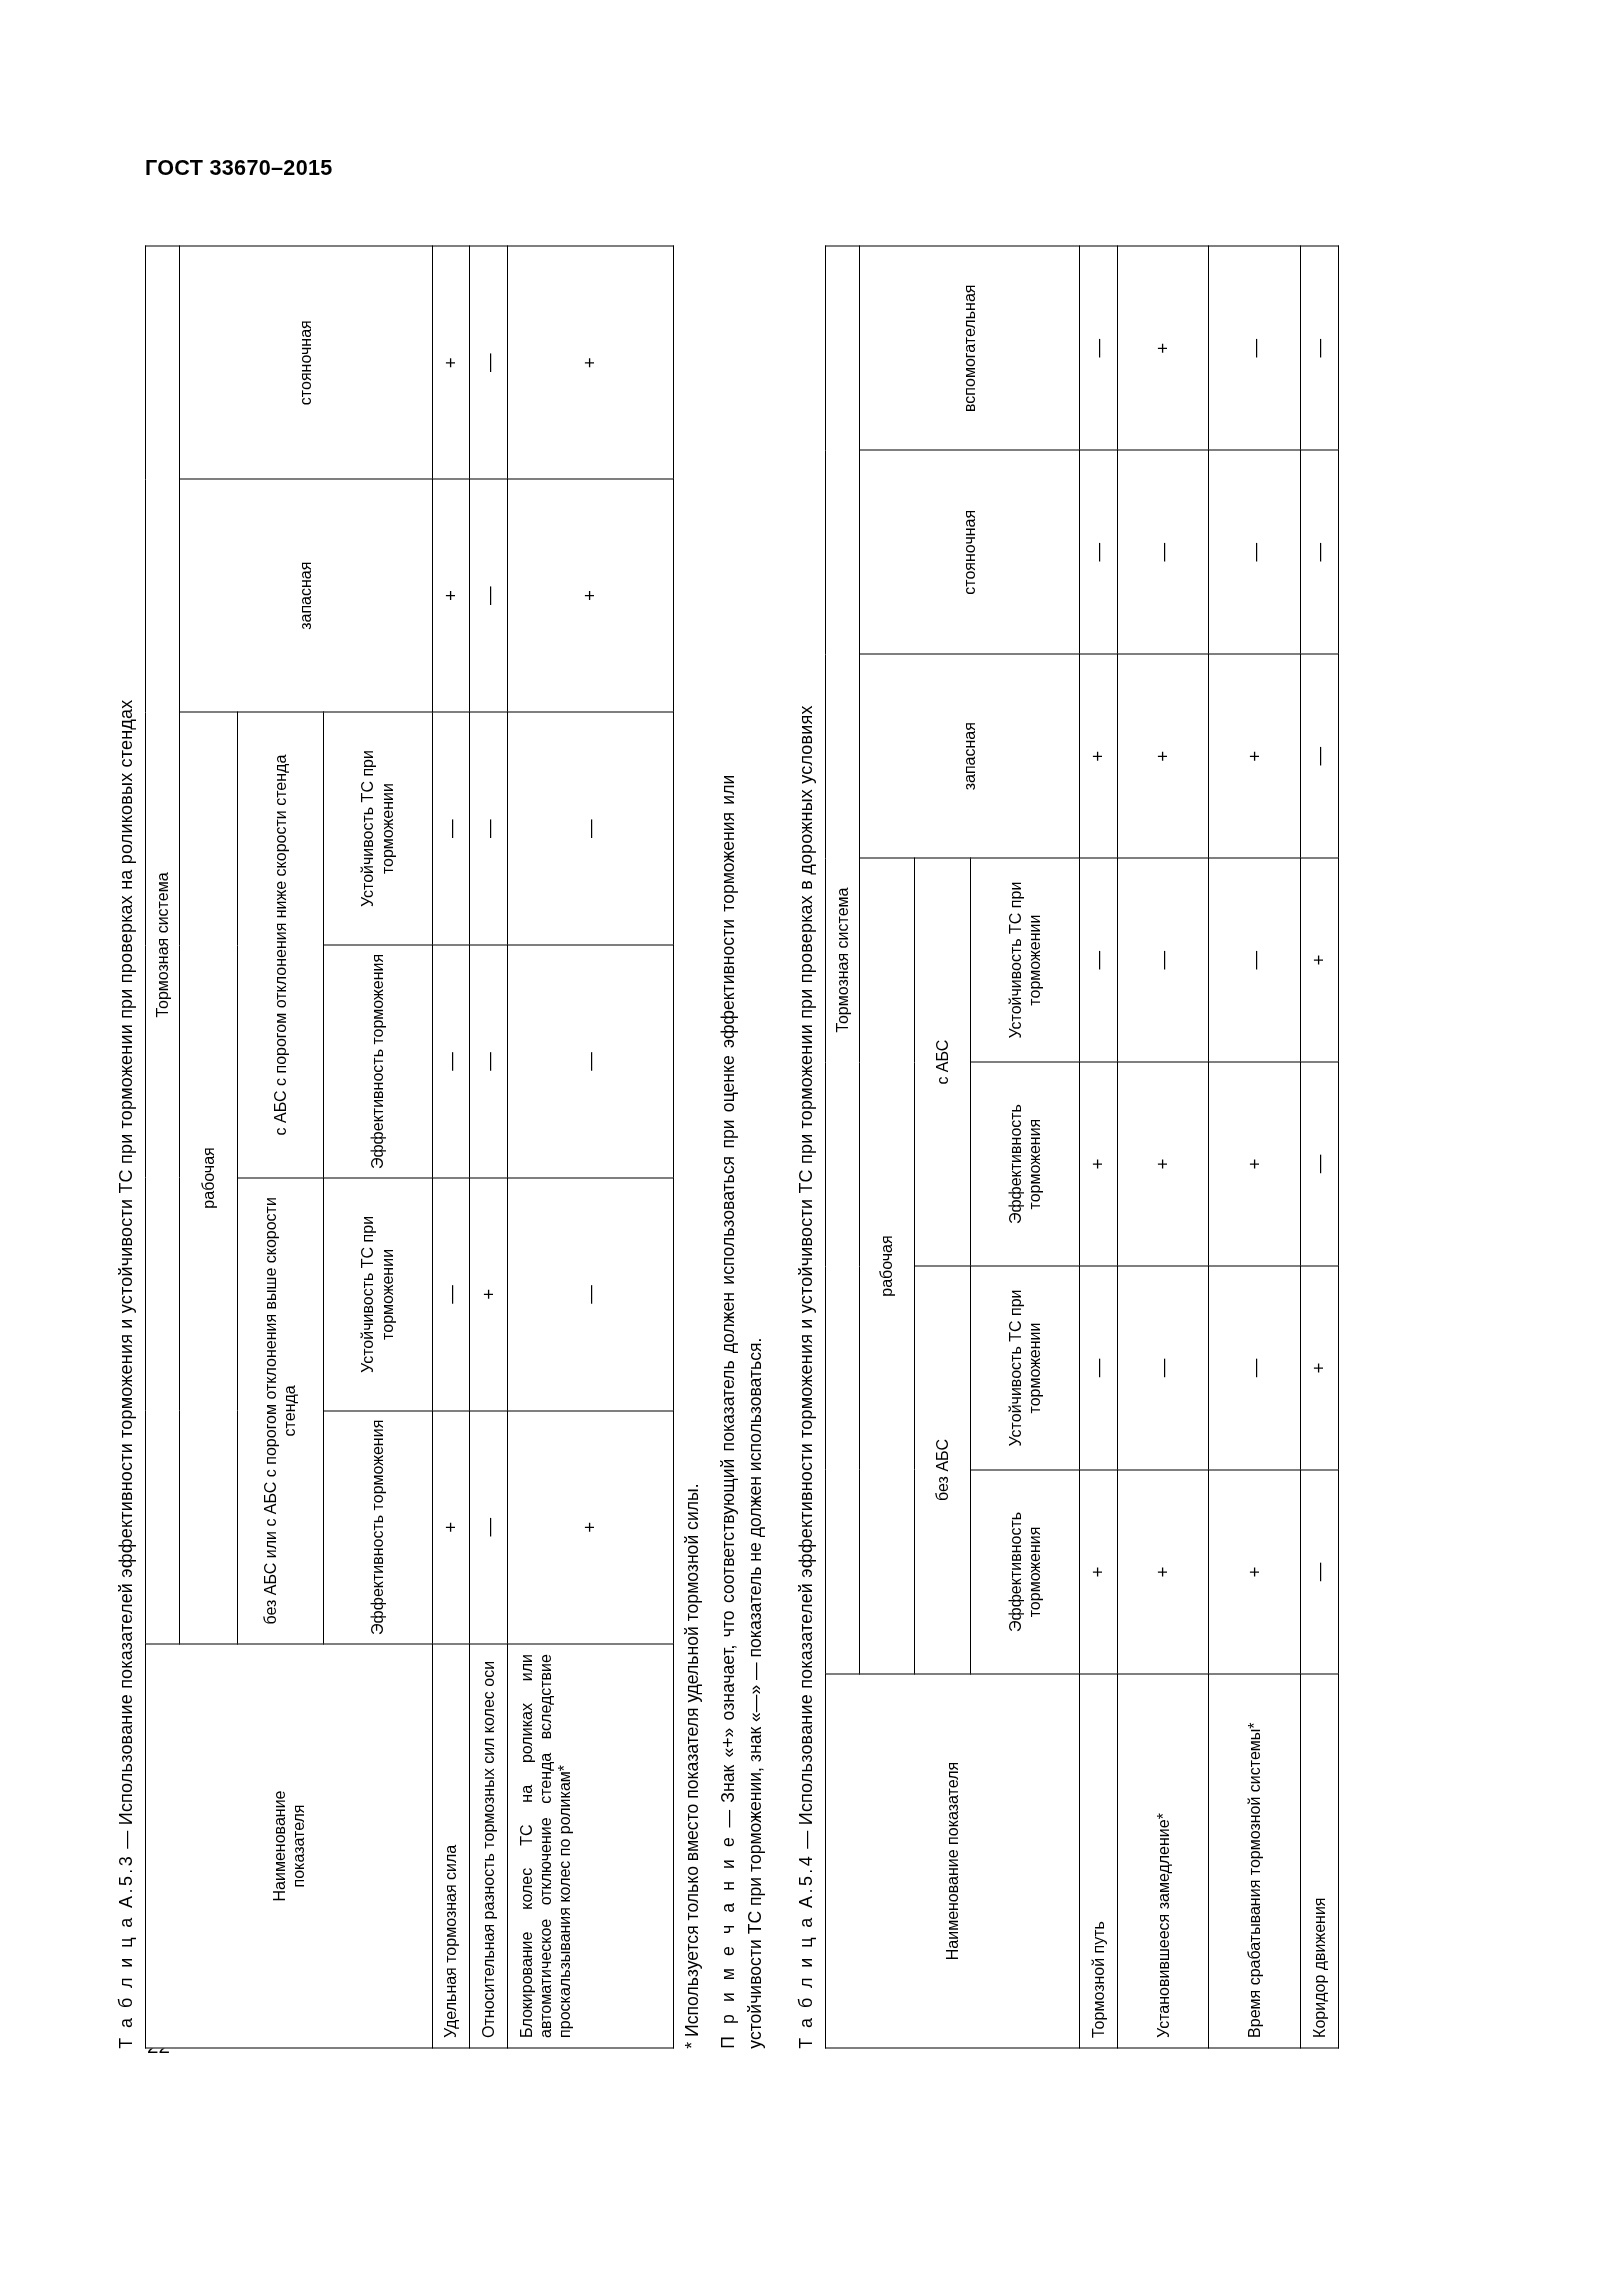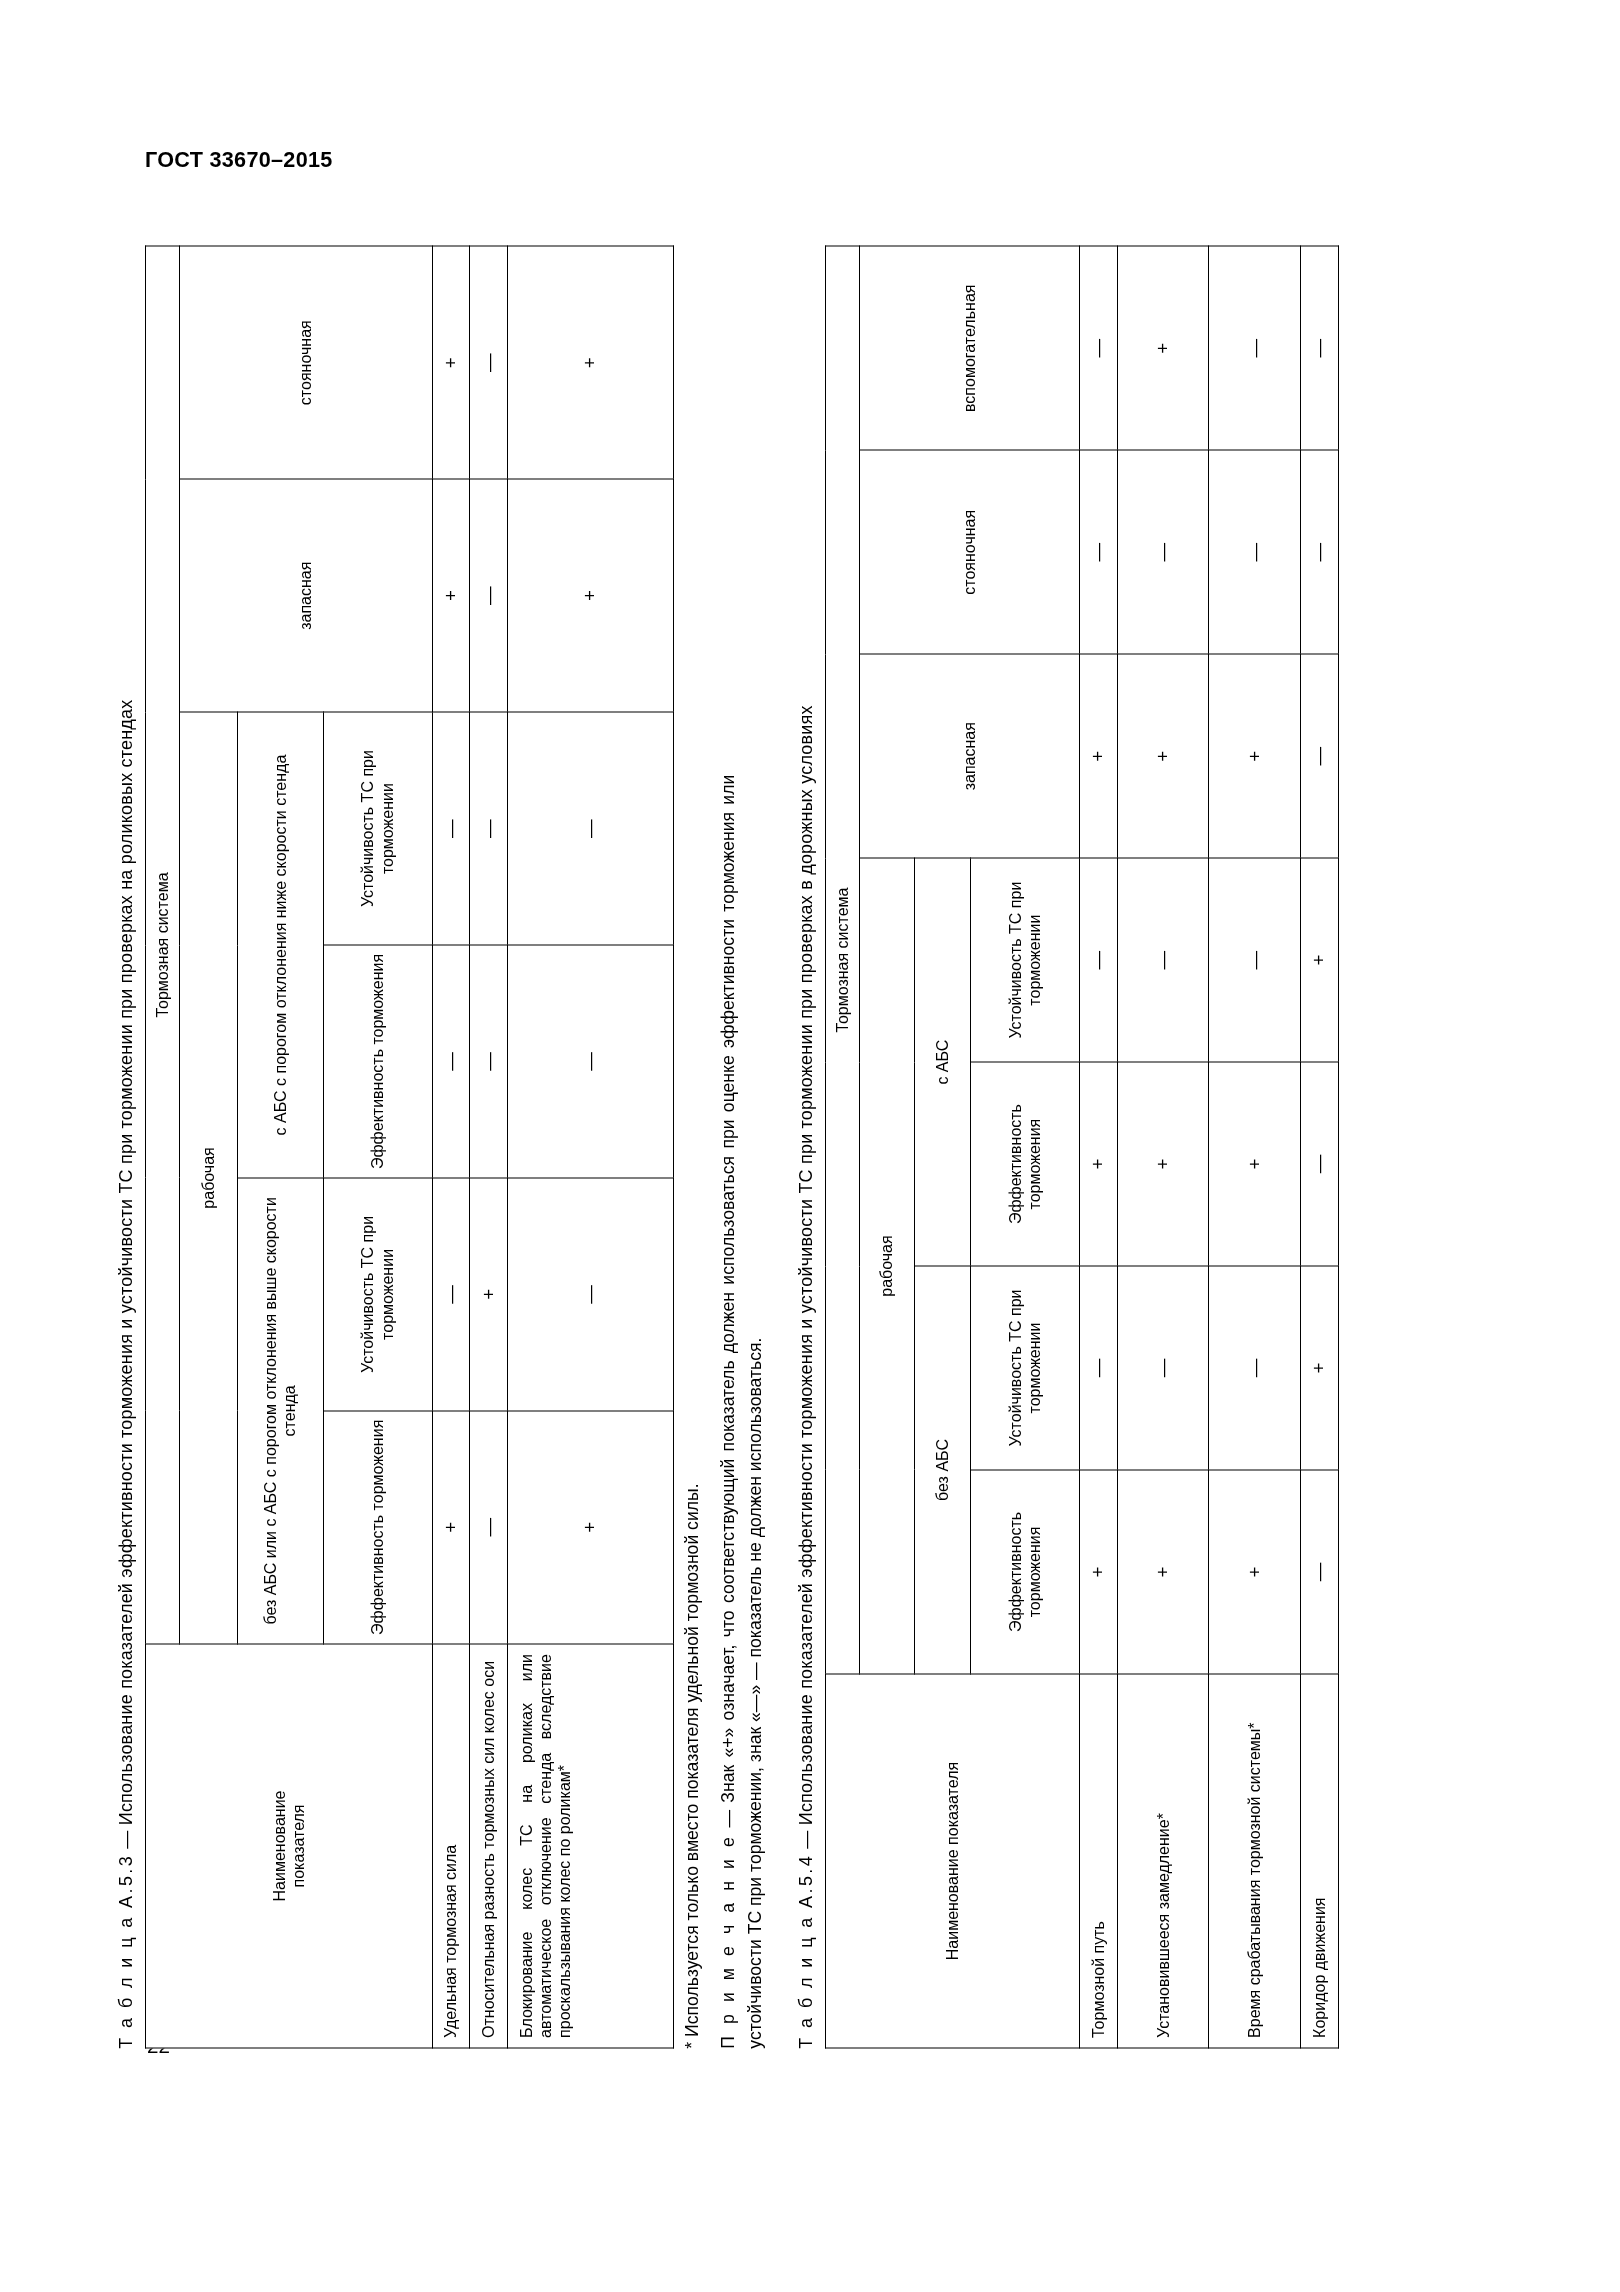--- a/index.html
+++ b/index.html
@@ -13,21 +13,21 @@
     position: relative;
     font-family: "Liberation Sans", sans-serif;
     color: #000000;
     overflow: hidden;
   }
 
   
   .page-header {
     position: absolute;
     left: 145px;
-    top: 147px;
+    top: 155px;
     font-size: 21.6px;
     font-weight: bold;
     letter-spacing: 0.3px;
   }
   .page-number {
     position: absolute;
     left: 147px;
     top: 2034px;
     font-size: 20.6px;
   }

